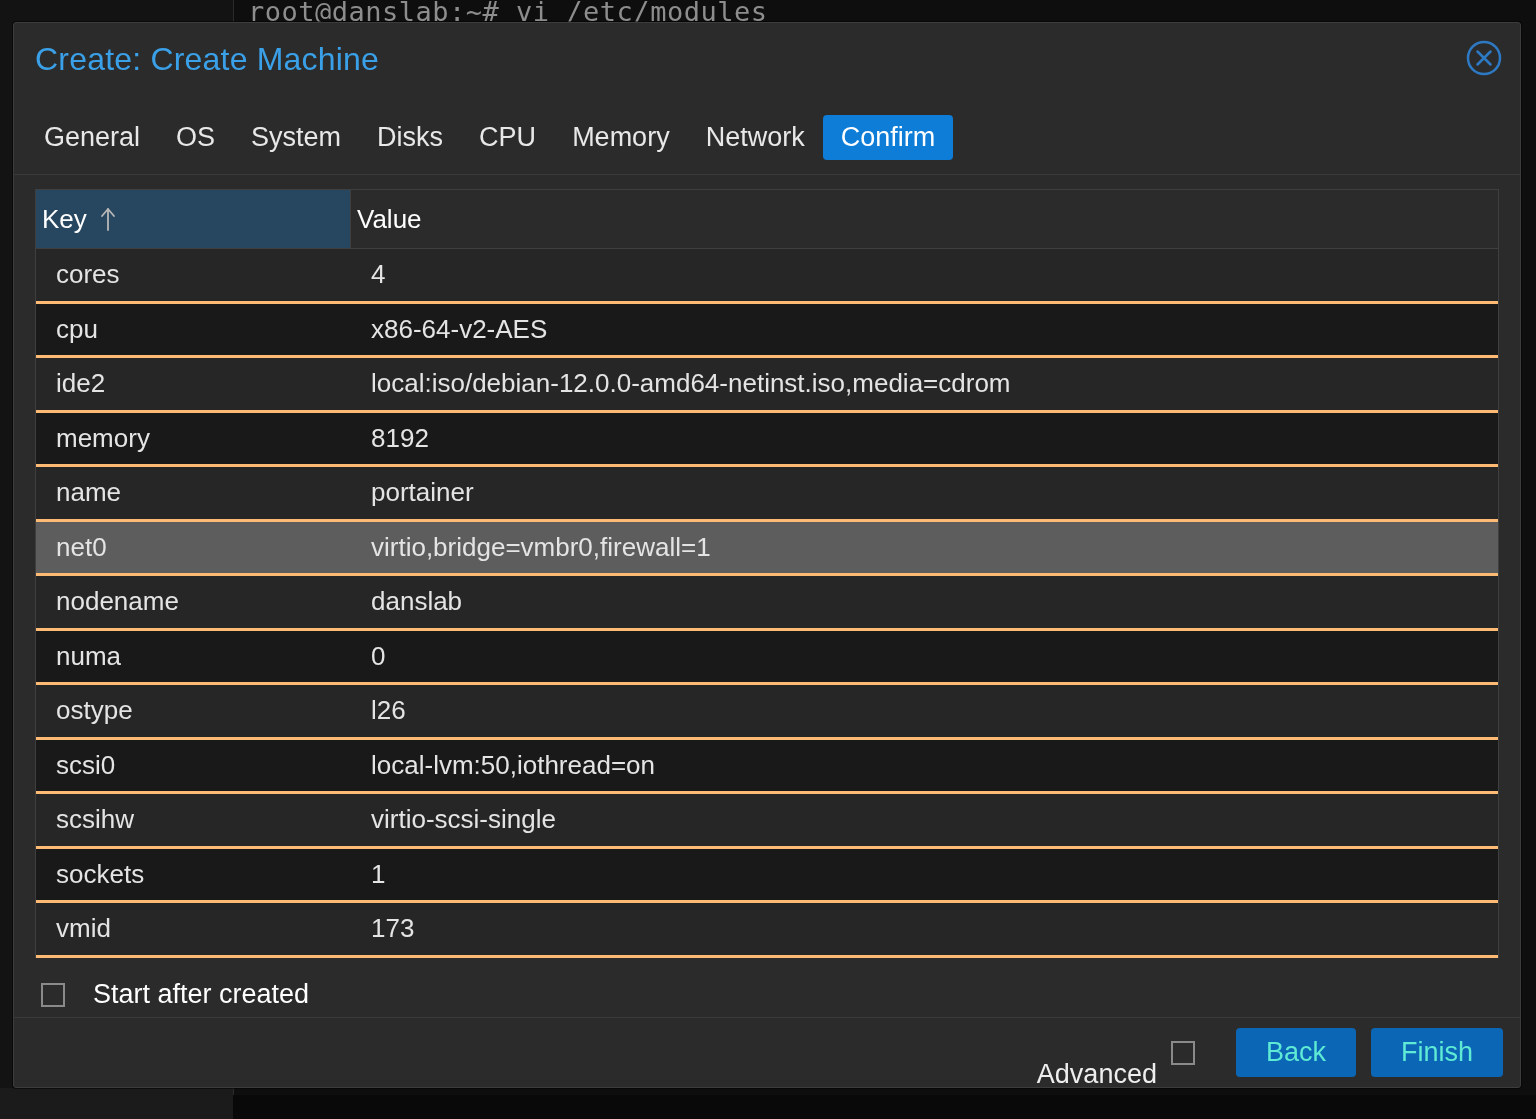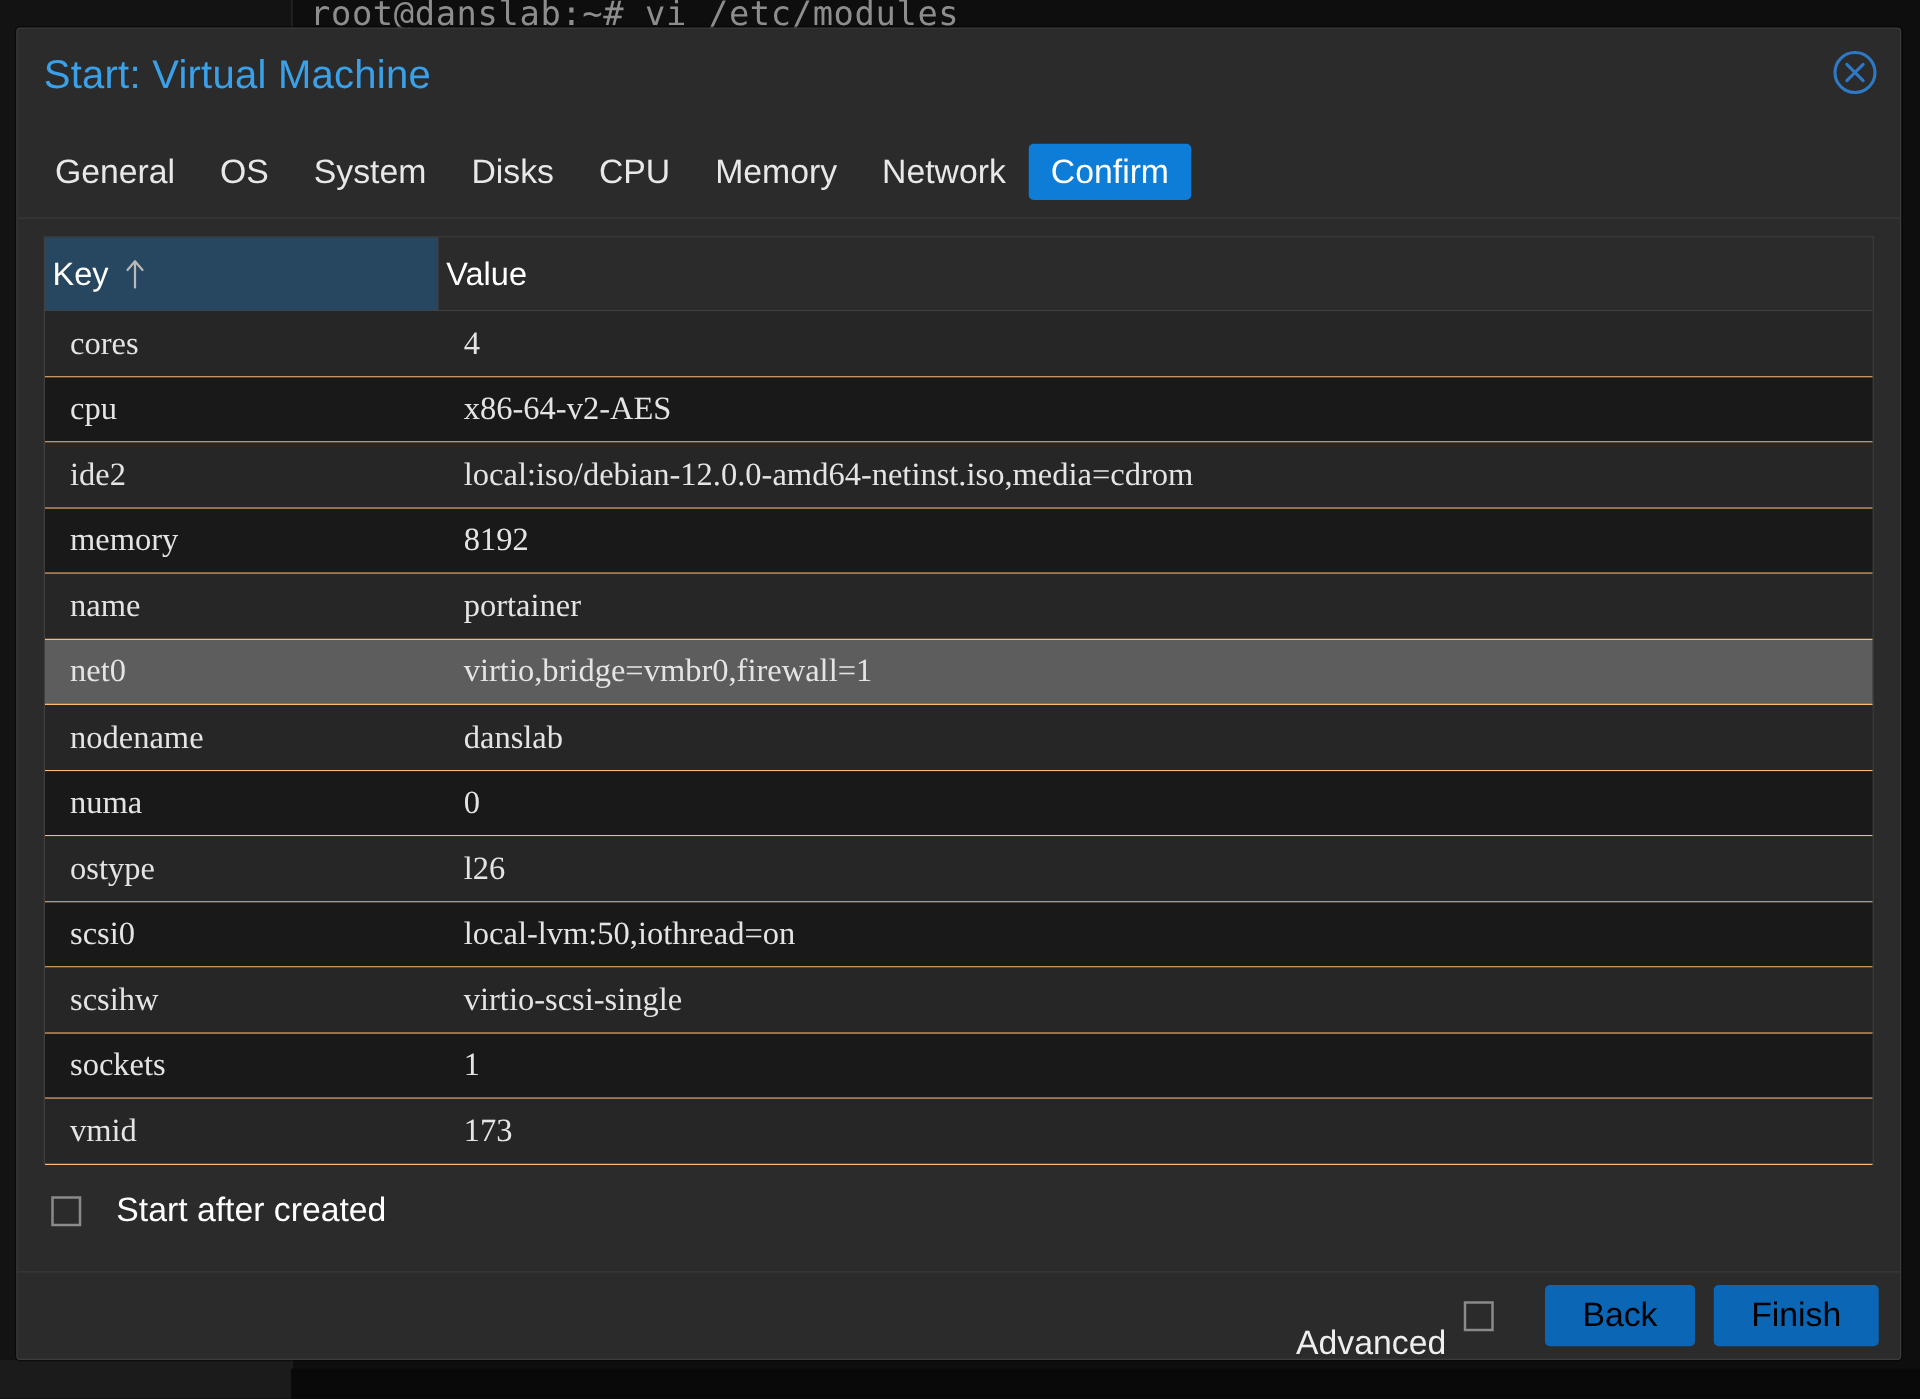--- a/index.html
+++ b/index.html
@@ -188,23 +188,22 @@
   }
   #sort-arrow {
     margin-left: 12px;
     display: inline-block;
     line-height: 0;
   }
 
   .kv-row {
     display: flex;
     height: 51.5px;
-    border-bottom: 1px solid #fdba74;
-    cursor: pointer;
-    font-family: Liberation Serif, serif;
+    border-bottom: 3px solid #fdba74;
+    cursor: pointer;
   }
   .kv-row.odd  { background: #262626; }
   .kv-row.even { background: #191919; }
   .kv-row.selected { background: #5d5d5d; }
   .cell-key {
     width: 315px;
     flex: 0 0 315px;
     padding-left: 20px;
     box-sizing: border-box;
     display: flex;
@@ -262,21 +261,21 @@
   }
   #advanced-label {
     font-size: 27px;
     color: #eeeeee;
     margin-right: 14px;
     margin-top: 44px;
   }
   #advanced-cb { margin-right: 26px; }
   .btn {
     background: #0b66b5;
-    color: #000000;
+    color: #5eead4;
     font-size: 27px;
     border: none;
     border-radius: 4px;
     height: 49px;
     padding: 0 30px;
     cursor: pointer;
     font-family: "Liberation Sans", sans-serif;
     margin-left: 15px;
     line-height: 49px;
   }
@@ -290,21 +289,21 @@
   </div>
   <div id="term-window"></div>
   <div id="term-line">root@danslab:~# vi /etc/modules</div>
   <div id="bottom-strip"></div>
   <div id="bottom-strip2"></div>
 </div>
 
 <div id="dialog">
 
   <div id="titlebar">
-    <div id="dialog-title">Start: Virtual Machine</div>
+    <div id="dialog-title">Create: Create Machine</div>
     <div id="close-btn">
       <svg width="40" height="40" viewBox="0 0 40 40" aria-hidden="true">
         <circle cx="20" cy="20" r="16" fill="none" stroke="#2e79c4" stroke-width="2.5"></circle>
         <path d="M13.5 13.5 L26.5 26.5 M26.5 13.5 L13.5 26.5" stroke="#2e79c4" stroke-width="2.5" stroke-linecap="round"></path>
       </svg>
     </div>
   </div>
 
   <div id="tabbar">
     <div class="tab"><span>General</span></div>

